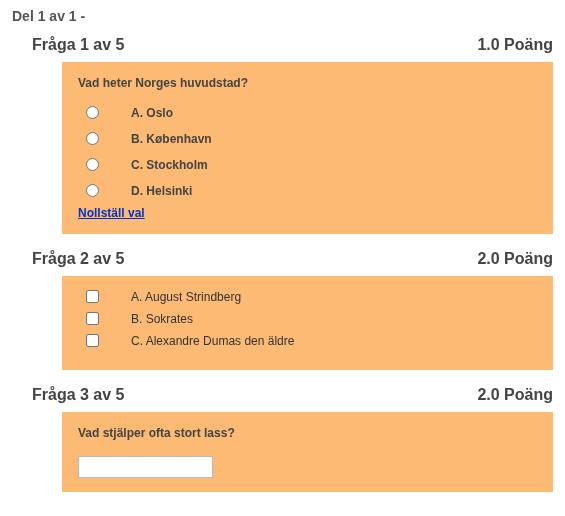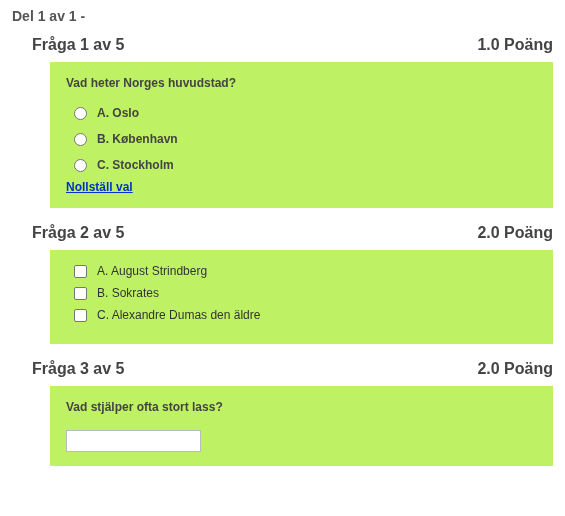--- a/index.html
+++ b/index.html
@@ -21,35 +21,36 @@
   .question-header {
     display: flex;
     justify-content: space-between;
     align-items: baseline;
     font-weight: bold;
     font-size: 16px;
     color: #444;
     margin-bottom: 8px;
   }
   .question-body {
-    background: #bef264;
+    background: #fdba74;
     padding: 14px 16px 14px 16px;
-    margin-left: 18px;
+    margin-left: 30px;
   }
   .question-text {
     font-weight: bold;
     font-size: 12px;
     color: #444;
     margin-bottom: 16px;
   }
   .options { margin-left: 8px; }
   .option-row {
     display: flex;
-    align-items: flex-end;
+    align-items: flex-start;
     margin-bottom: 12px;
+    gap: 22px;
   }
   .option-row:last-of-type { margin-bottom: 8px; }
   .radio-icon {
     width: 13px; height: 13px;
     border: 1.5px solid #777;
     border-radius: 50%;
     margin-right: 10px;
     background: #fff;
     flex-shrink: 0;
   }
@@ -103,20 +104,24 @@
         <span class="option-label">A. Oslo</span>
       </div>
       <div class="option-row">
         <span class="radio-icon"></span>
         <span class="option-label">B. København</span>
       </div>
       <div class="option-row">
         <span class="radio-icon"></span>
         <span class="option-label">C. Stockholm</span>
       </div>
+      <div class="option-row">
+        <span class="radio-icon"></span>
+        <span class="option-label">D. Helsinki</span>
+      </div>
     </div>
     <a class="reset-link">Nollställ val</a>
   </div>
 </div>
 
 <div class="question-block">
   <div class="question-header">
     <span>Fråga 2 av 5</span>
     <span>2.0 Poäng</span>
   </div>

